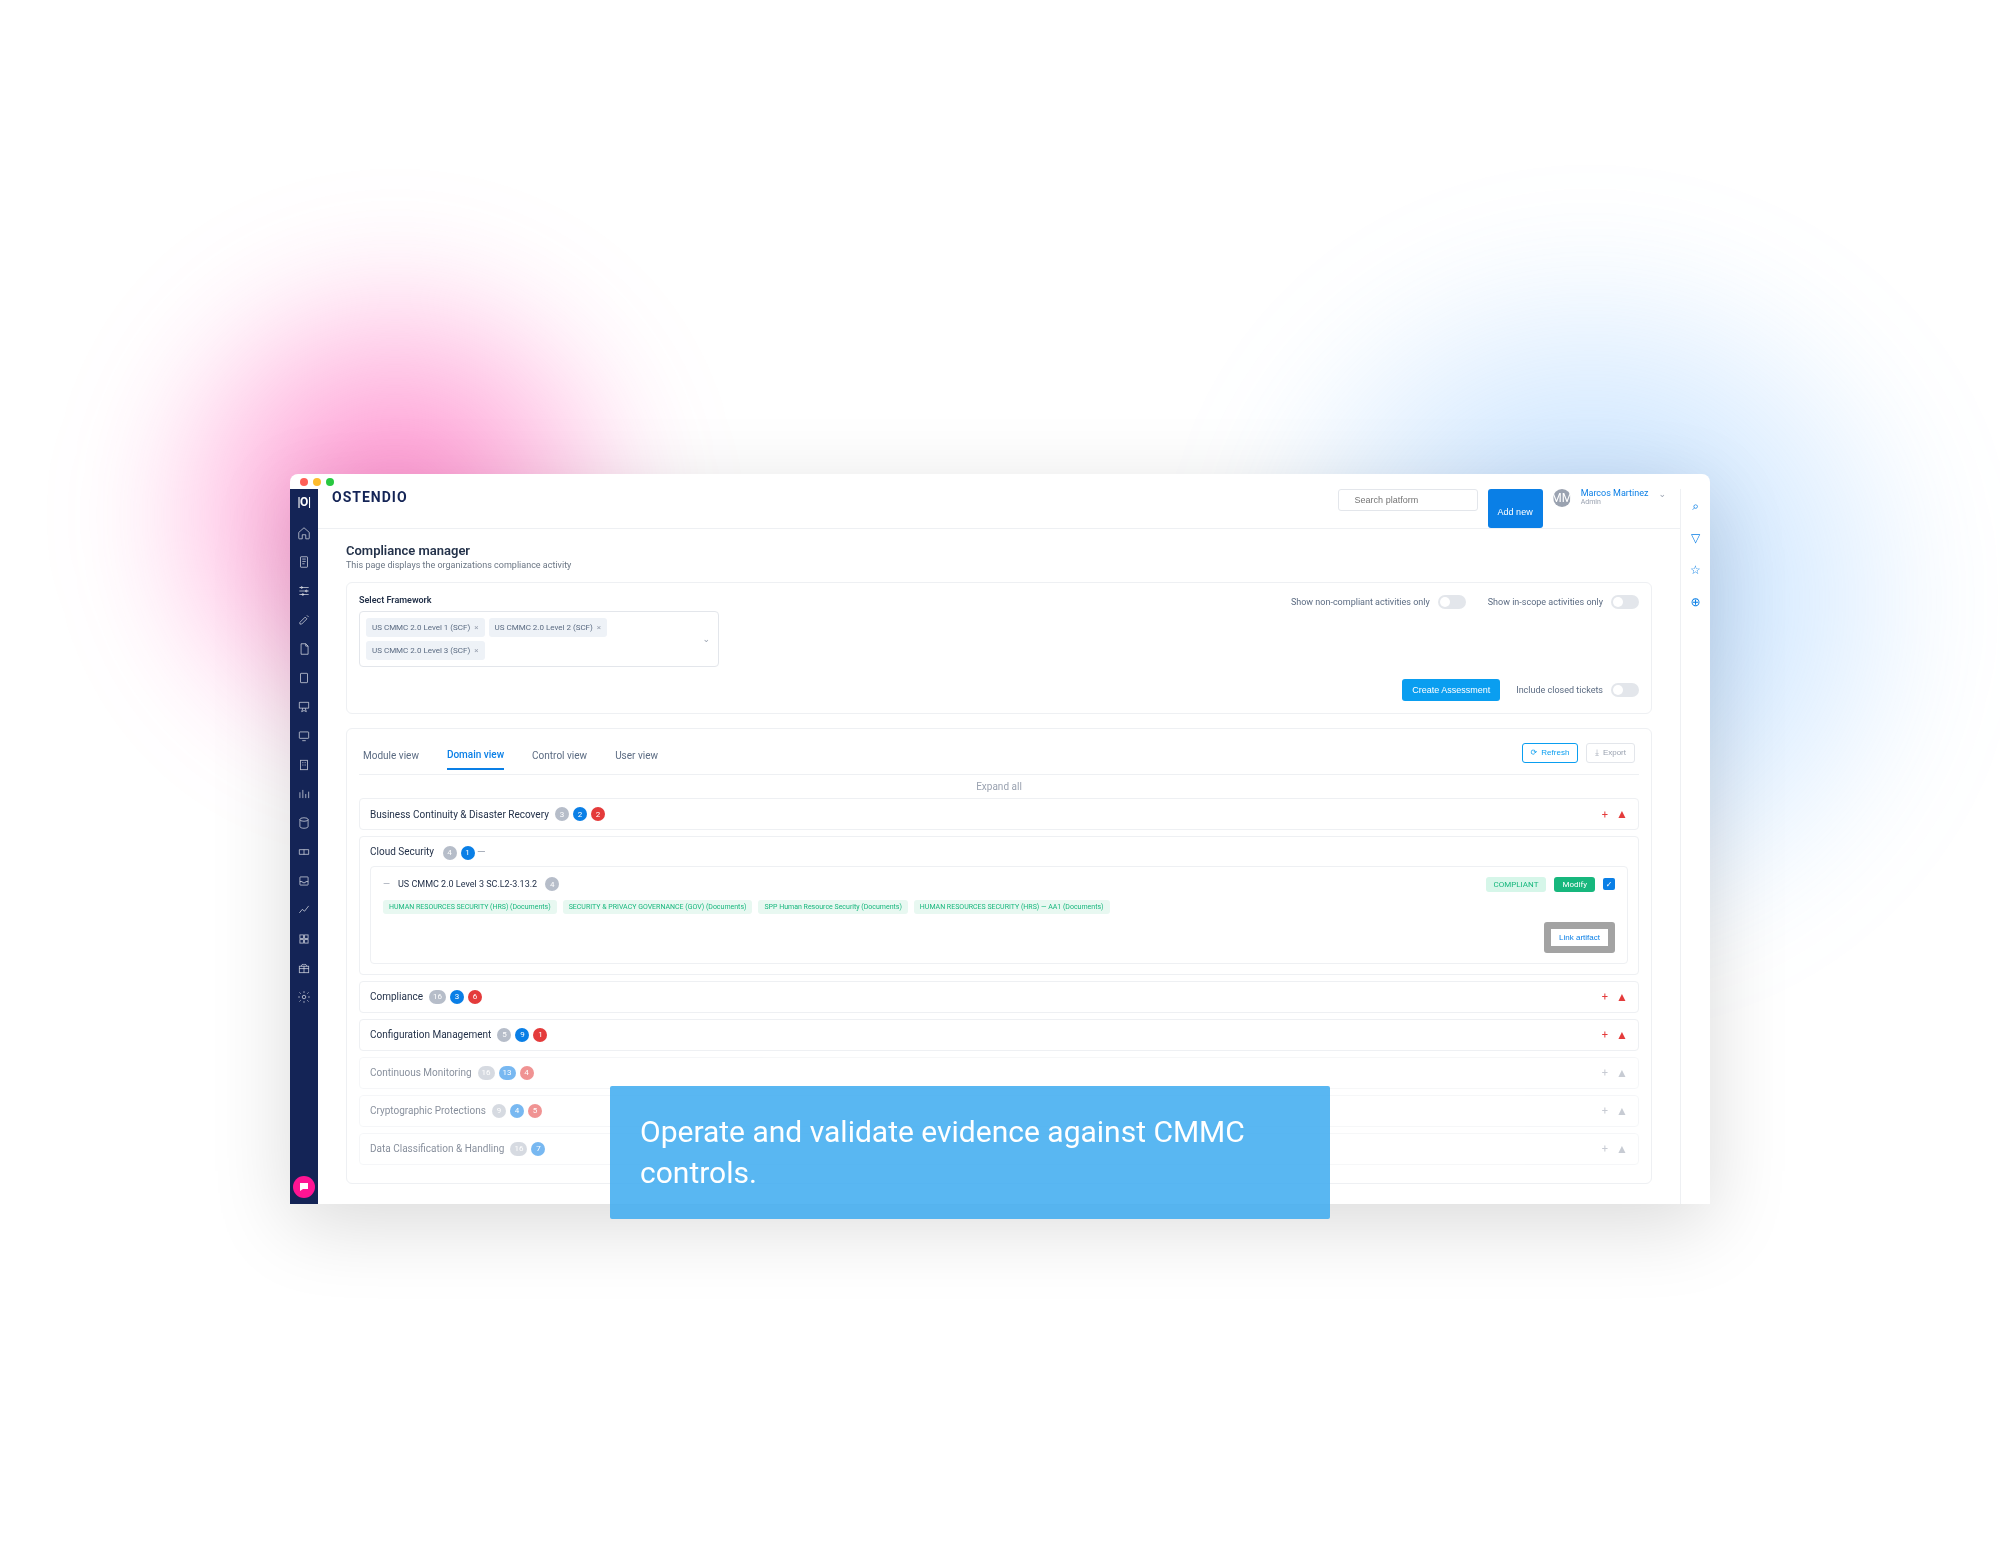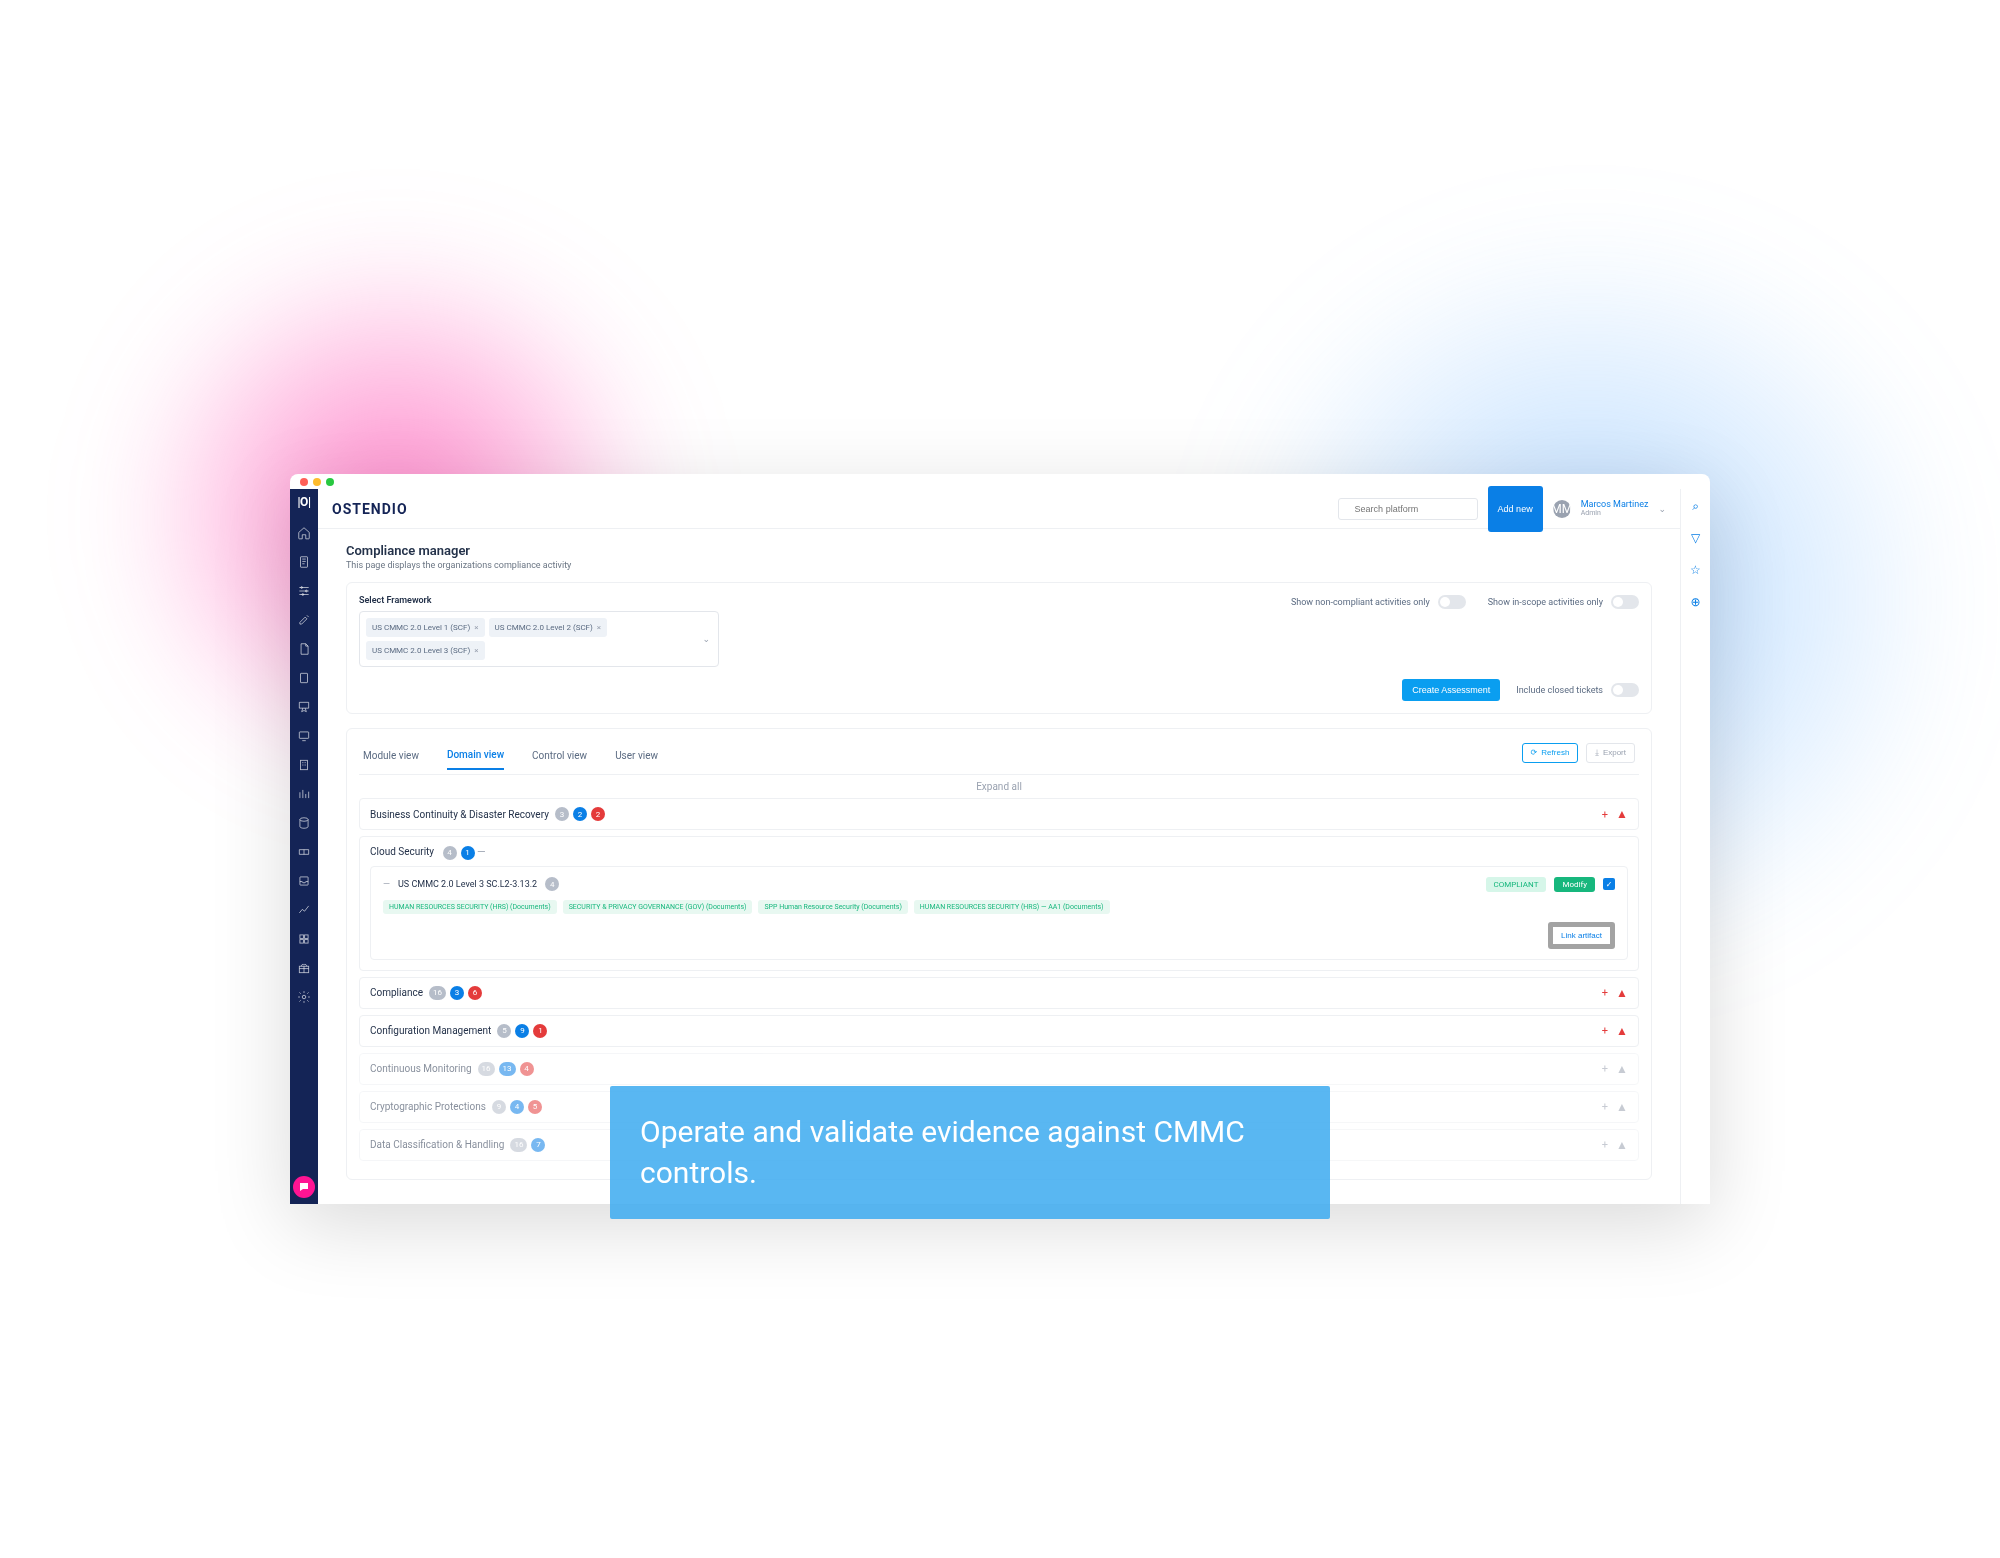--- a/index.html
+++ b/index.html
@@ -83,21 +83,20 @@
   display:flex; align-items:center; justify-content:center;
 }
 .chat-bubble svg { width:12px; height:12px; fill:#fff; }
 
 .content-area { flex:1; display:flex; }
 .main-col { flex:1; display:flex; flex-direction:column; }
 
 .topbar {
   height: 40px;
   display:flex;
-  align-items:center;
   padding: 0 14px;
   border-bottom: 1px solid #eef0f3;
   gap: 10px;
 }
 .brand {
   font-size: 14px;
   font-weight: 700;
   color: #142456;
   letter-spacing: 1px;
 }
@@ -247,21 +246,21 @@
 .artifact-tags { margin-top:8px; display:flex; flex-wrap:wrap; gap:6px; }
 .artifact-tag {
   background:#e8f8f1;
   color:#17b77d;
   font-size:7px;
   padding:3px 6px;
   border-radius:3px;
 }
 .link-artifact-row { display:flex; justify-content:flex-end; margin-top:8px;}
 .link-artifact {
-  border:5px solid #a3a3a3;
+  border:7px solid #a3a3a3;
   color:#0a7fe6;
   background:#fff;
   font-size:8px;
   padding:4px 8px;
   border-radius:3px;
 }
 
 .utilrail {
   width: 30px;
   border-left:1px solid #eef0f3;

